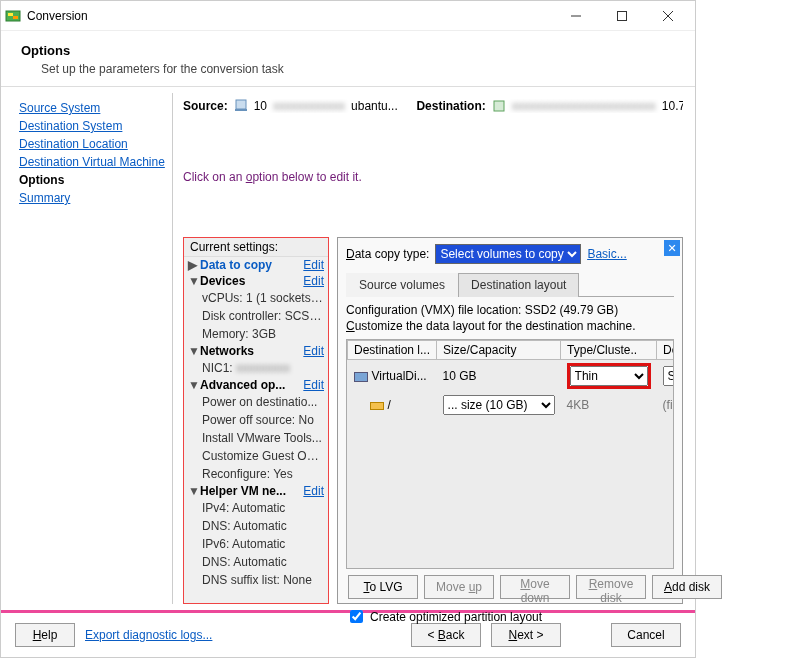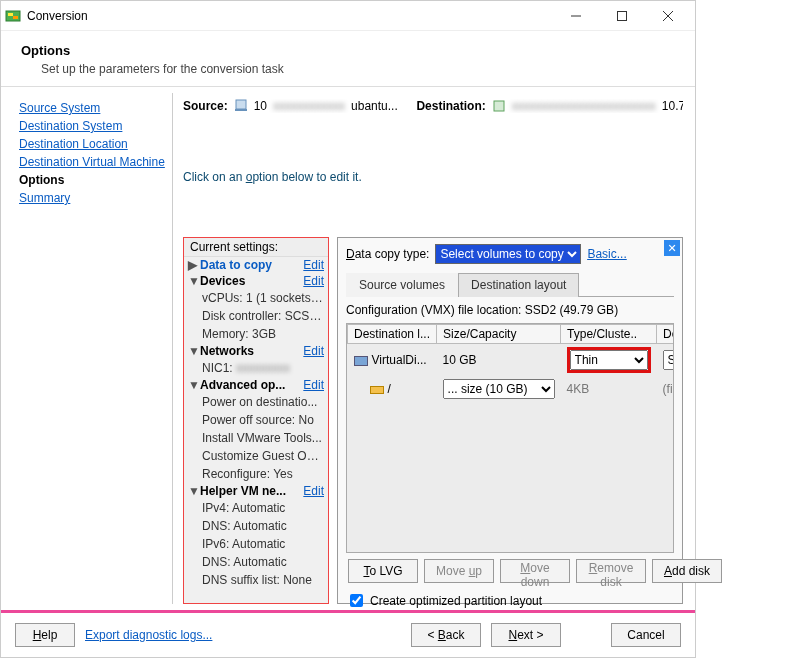--- a/index.html
+++ b/index.html
@@ -15,21 +15,21 @@
   .section-hdr .sub { margin: 4px 0 0 20px; color: #444; }
   .hr { border-top: 1px solid #ddd; margin: 0 0 0 0; }
   .body { flex: 1; display: flex; min-height: 0; padding: 6px 2px 6px 2px; }
   .navcol { width: 170px; padding: 6px 6px 0 16px; border-right: 1px solid #ccc; }
   .navcol a { color: #0a5cc3; text-decoration: underline; display: block; line-height: 1.5; cursor: pointer; }
   .navcol .current { font-weight: 700; text-decoration: none; color: #000; }
   .rightcol { flex: 1; padding: 6px 10px 0 10px; display: flex; flex-direction: column; min-width: 0; gap: 47px; }
   .srcrow { display: flex; align-items: center; gap: 6px; margin-bottom: 6px; white-space: nowrap; overflow: hidden; }
   .srcrow b { font-weight: 700; }
   .blur { color: transparent; text-shadow: 0 0 5px rgba(0,0,0,.45); }
-  .hint { margin: 4px 0 6px; color: #0c4a6e; }
+  .hint { margin: 4px 0 6px; color: #701a75; }
   .u { text-decoration: underline; }
   .workrow { flex: 1; display: flex; gap: 8px; min-height: 0; }
   .settings-panel { width: 146px; border: 1px solid #ef4444; background: #f0f0f0; display: flex; flex-direction: column; overflow: hidden; font-size: 12px; }
   .settings-panel .sp-title { padding: 2px 6px; background: #eee; border-bottom: 1px solid #ddd; }
   .settings-panel .tree { overflow: auto; padding: 0 0 4px 0; }
   .tree .grp { display: flex; align-items: center; padding: 1px 4px; font-weight: 700; cursor: default; }
   .tree .grp .edit { margin-left: auto; color: #0a5cc3; text-decoration: underline; font-weight: 400; cursor: pointer; }
   .tree .grp.sel { color: #0a5cc3; }
   .tree .arrow { width: 10px; display: inline-block; color: #555; margin-right: 2px; }
   .tree .item { padding: 0 4px 0 18px; white-space: nowrap; color: #333; overflow: hidden; text-overflow: ellipsis; line-height: 1.5; }
@@ -195,20 +195,21 @@
             <span class="linklike"><span class="u">B</span>asic...</span>
           </div>
 
           <div class="tabs">
             <div class="tab">Source volumes</div>
             <div class="tab active">Destination layout</div>
           </div>
 
           <div class="tabbody">
             <div>Configuration (VMX) file location: SSD2 (49.79 GB)</div>
+            <div style="margin-top:2px;"><span class="u">C</span>ustomize the data layout for the destination machine.</div>
 
             <div class="tbl-wrap" style="height:230px; overflow:auto;">
               <table class="layout">
                 <colgroup>
                     <col style="width:90px">
                     <col style="width:120px">
                     <col style="width:95px">
                     <col>
                   </colgroup>
                 <thead>

